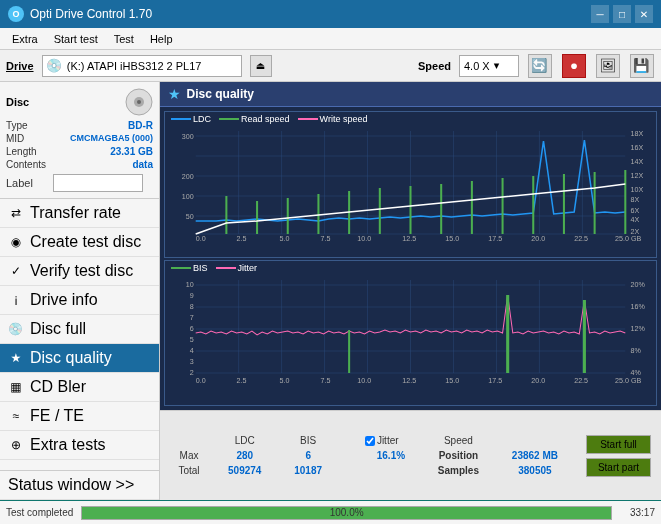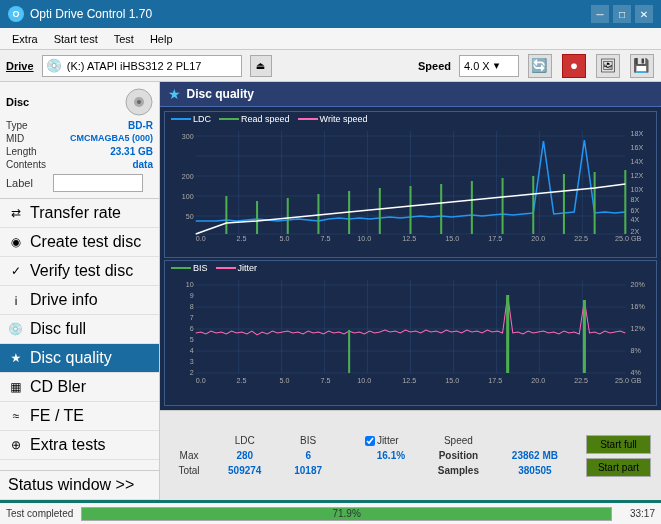--- a/index.html
+++ b/index.html
@@ -57,21 +57,21 @@
     .chart-legend { display: flex; align-items: center; gap: 8px; padding: 2px 6px; font-size: 9px; color: white; }
     .legend-item { display: flex; align-items: center; gap: 2px; }
     .legend-color { width: 20px; height: 2px; }
     .stats-table { font-size: 10px; }
     .stats-table th { color: #333; font-weight: normal; text-align: center; padding: 1px 8px; }
     .stats-table td { color: #0066cc; font-weight: bold; text-align: center; padding: 1px 8px; }
     
     .btn-start { background: #4d7c0f; border: 1px solid #aaa; padding: 3px 8px; cursor: pointer; font-size: 10px; white-space: nowrap; min-width: 65px; text-align: center; }
 
     
-    .statusbar { height: 24px; background: #f5f5f5; border-top: 3px solid #0f766e; display: flex; align-items: center; padding: 0 6px; gap: 8px; }
+    .statusbar { height: 24px; background: #f5f5f5; border-top: 1px solid #0f766e; display: flex; align-items: center; padding: 0 6px; gap: 8px; }
     .status-text { font-size: 10px; color: #333; }
     .progress-container { flex: 1; height: 14px; background: #e0e0e0; border: 1px solid #aaa; position: relative; }
     .progress-bar { height: 100%; background: #4CAF50; }
     .progress-text { position: absolute; left: 0; right: 0; top: 0; bottom: 0; display: flex; align-items: center; justify-content: center; font-size: 10px; color: #333; }
     .time-text { font-size: 10px; color: #333; min-width: 35px; text-align: right; }
   </style>
 </head>
 <body>
 
 <div class="titlebar">
@@ -399,16 +399,16 @@
         <button class="btn-start">Start part</button>
       </div>
     </div>
   </div>
 </div>
 
 <div class="statusbar">
   <span class="status-text">Test completed</span>
   <div class="progress-container">
     <div class="progress-bar" style="width:100%;"></div>
-    <div class="progress-text">71.9%</div>
+    <div class="progress-text">100.0%</div>
   </div>
   <span class="time-text">33:17</span>
 </div>
 
 </body></html>

